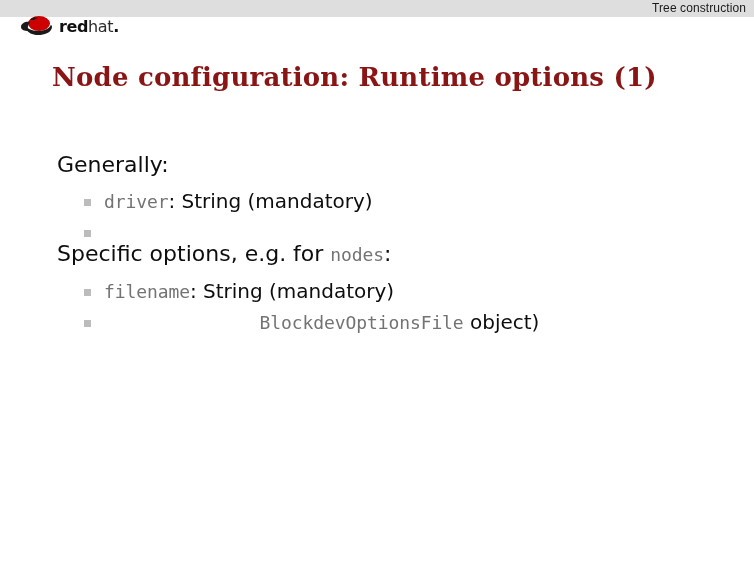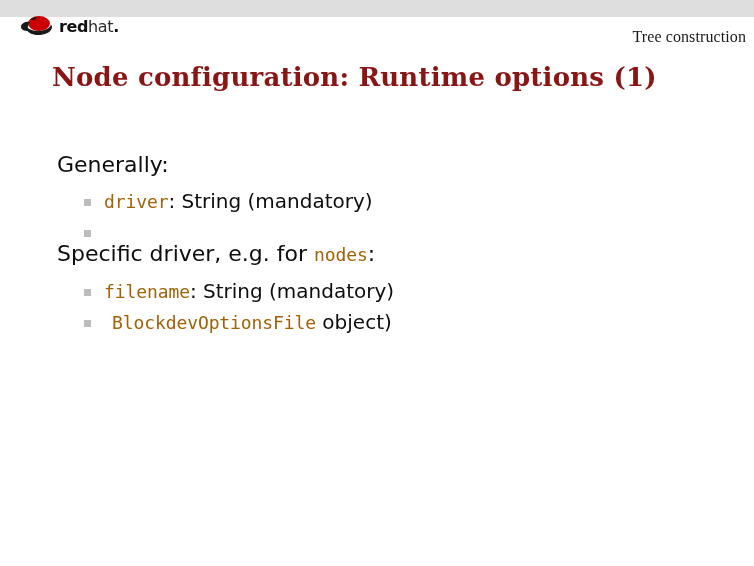--- a/index.html
+++ b/index.html
@@ -20,27 +20,26 @@
     position: absolute;
     top: 0; left: 0;
     width: 754px;
     height: 17px;
     background: #dedede;
   }
   .header-title {
     position: absolute;
     right: 8px;
     top: 1px;
-    font-family: Liberation Serif, serif;
-    font-size: 16px;
+    font-family: Liberation Sans, sans-serif;
+    font-size: 12px;
     color: #1a1a1a;
     letter-spacing: 0.1px;
     line-height: 15px;
     white-space: nowrap;
-    margin-top: 28px;
   }
 
   
   .logo {
     position: absolute;
     left: 18px;
     top: 10px;
     height: 28px;
     display: flex;
     align-items: flex-end;
@@ -122,26 +121,27 @@
     left: 0;
     top: 13px;
     width: 7px;
     height: 7px;
     background: #bcbcbc;
   }
   .item-line {
     white-space: nowrap;
   }
   .item-line.cont {
-    margin-left: 8px;
+    margin-left: 16px;
+    text-align: center;
   }
   code, .code {
     font-family: "DejaVu Sans Mono", monospace;
     font-size: 18px;
-    color: #a16207;
+    color: #737373;
     letter-spacing: -0.1px;
   }
   .gap {
     height: 22px;
   }
 </style>
 </head>
 <body>
 
 <div class="headerbar"></div>
@@ -177,21 +177,21 @@
       <div class="item">
         <span class="bullet"></span>
       </div>
 
     </div>
   </div>
 
   <div class="gap"></div>
 
   <div class="block">
-    <div class="block-heading"><span>Specific driver, e.g. for </span><span class="code">nodes</span><span>:</span></div>
+    <div class="block-heading"><span>Specific options, e.g. for </span><span class="code">nodes</span><span>:</span></div>
 
     <div class="items">
 
       <div class="item">
         <span class="bullet"></span>
         <span class="item-line"><span class="code">filename</span><span>: String (mandatory)</span></span>
       </div>
 
       <div class="item">
         <span class="bullet"></span>

